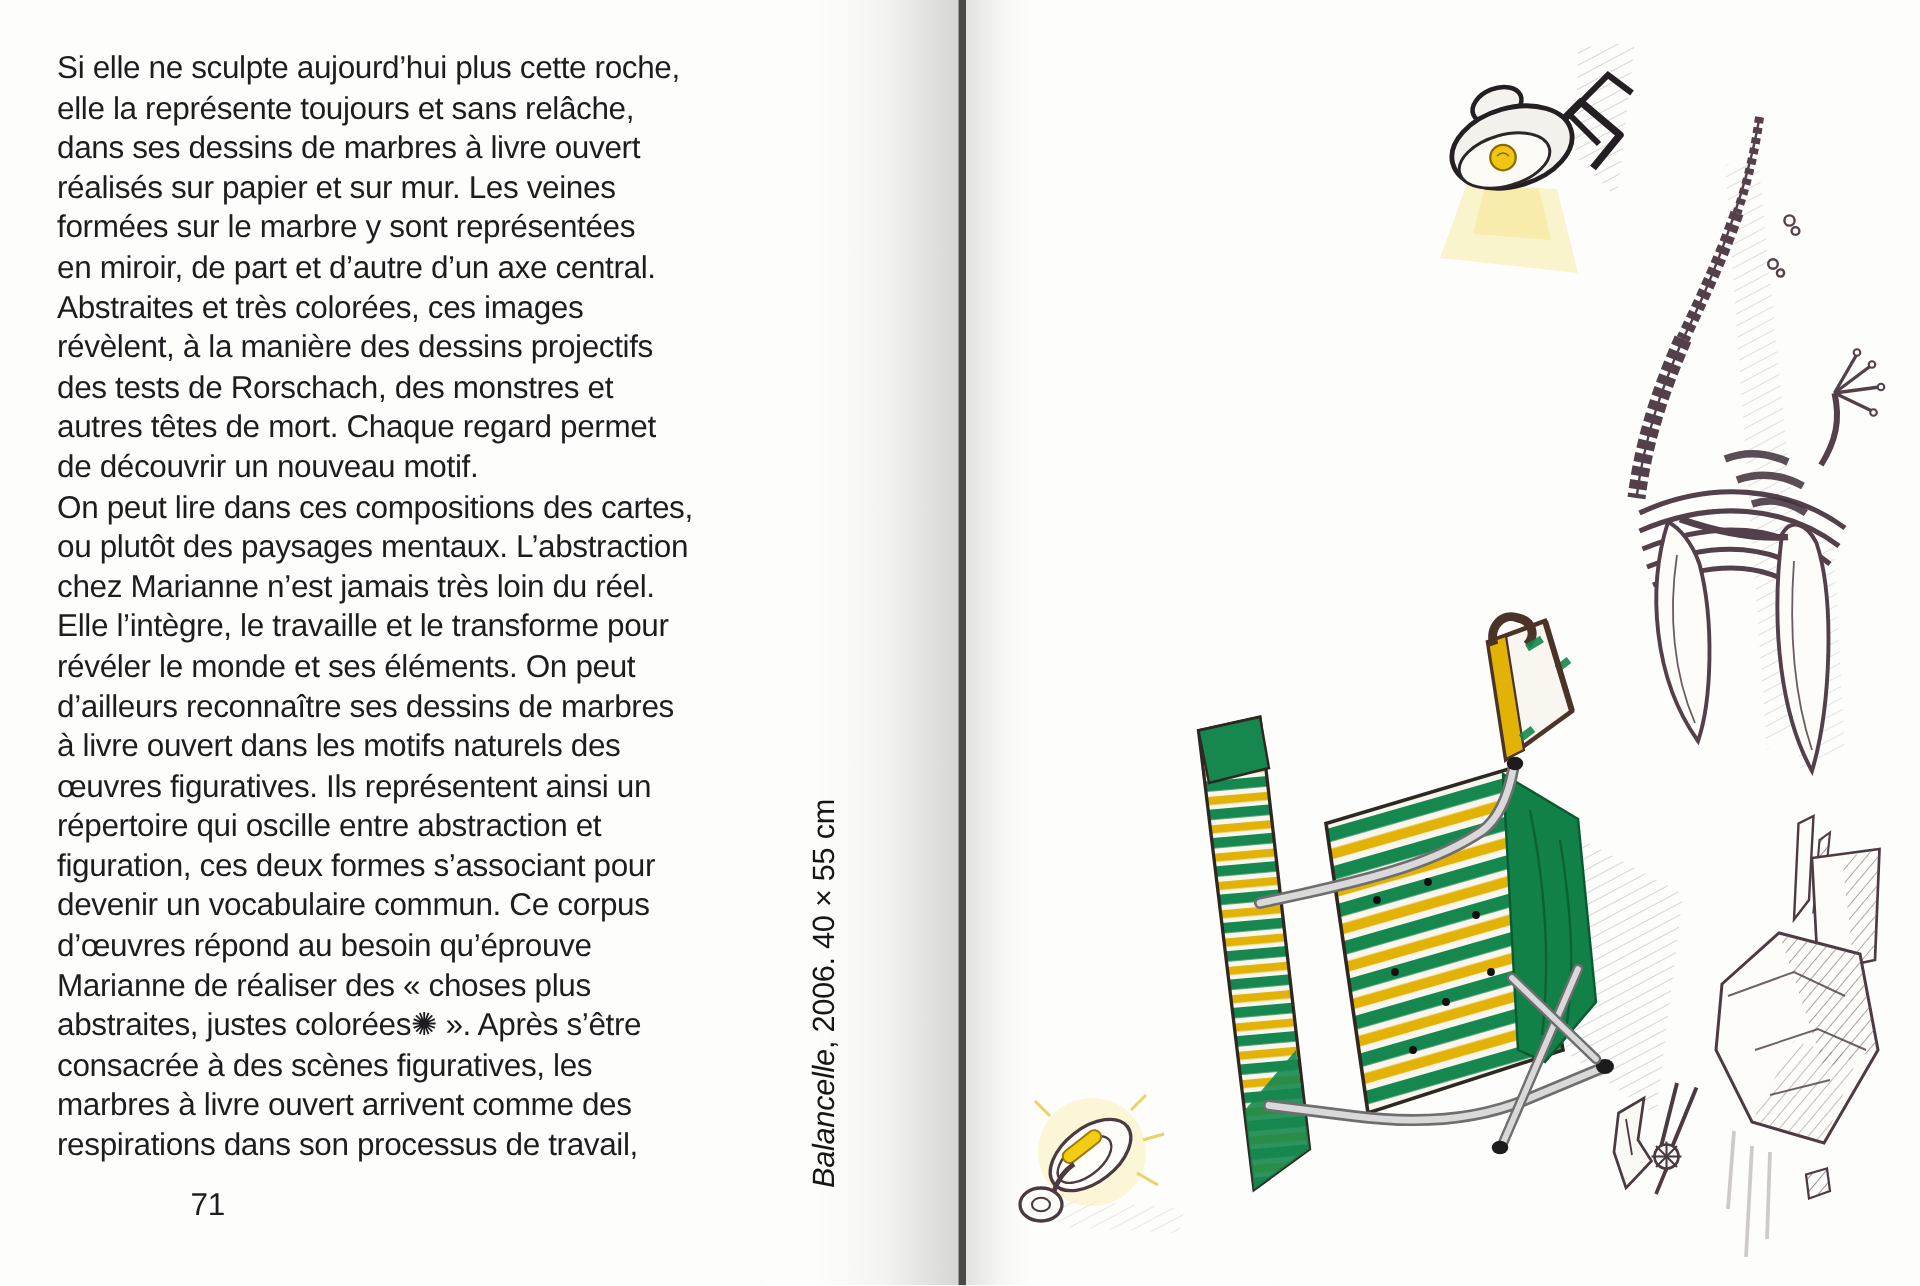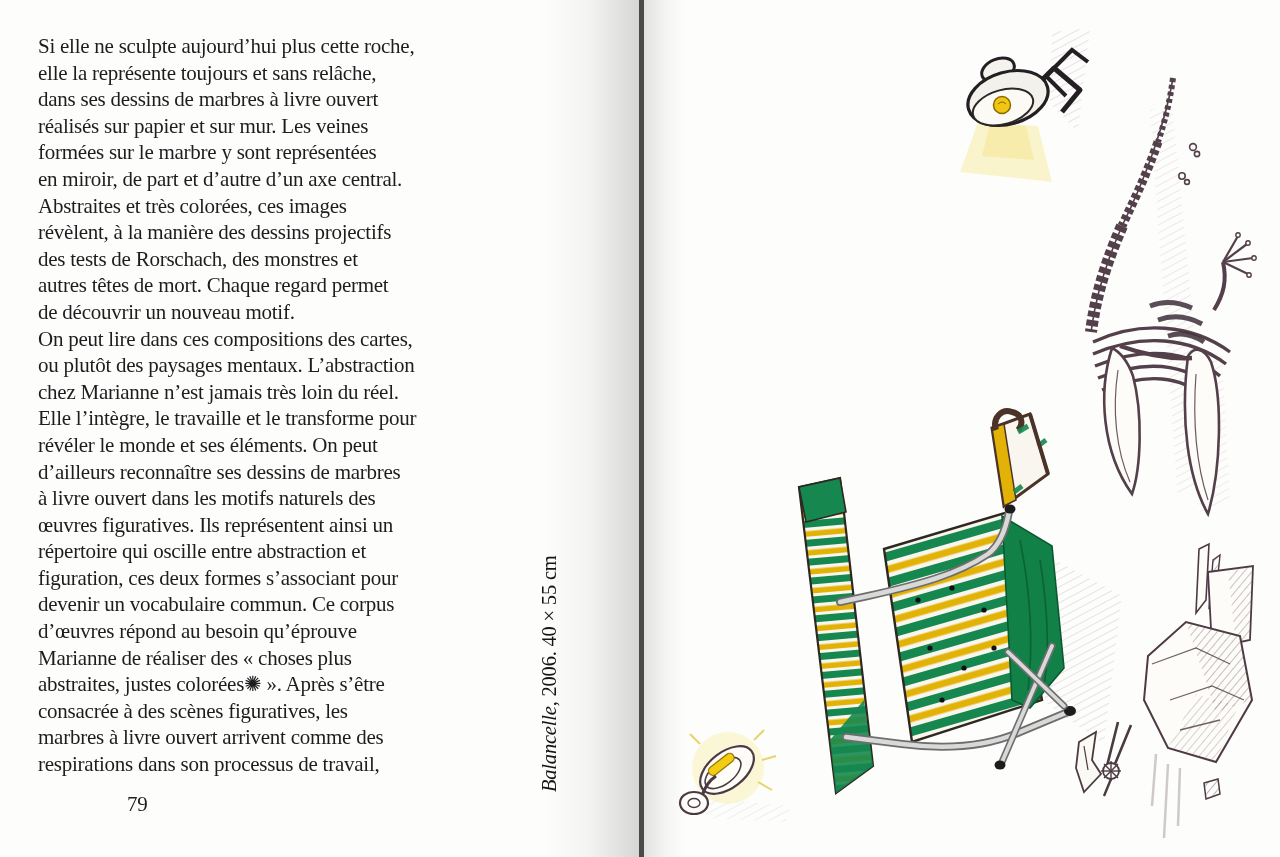--- a/index.html
+++ b/index.html
@@ -1,18 +1,18 @@
 <!DOCTYPE html>
 <html><head>
 <meta charset="utf-8">
 <style>
   html,body{margin:0;padding:0;background:#ffffff;}
   .spread{
     position:relative;width:1280px;height:857px;background:#fdfdfc;overflow:hidden;
-    font-family:Liberation Serif, serif;color:#1c1c1e;
+    font-family:Liberation Sans, sans-serif;color:#1c1c1e;
   }
   .page{position:absolute;top:0;height:857px;background:transparent;}
   .page-left{left:0;width:639px;}
   .page-right{left:644px;width:636px;}
   .body-text{
     position:absolute;left:38px;top:33px;width:486px;margin:0;
     font-size:21px;line-height:26.6px;letter-spacing:-0.25px;
     white-space:pre-line;color:#1d1d1f;
   }
   .page-number{
@@ -63,21 +63,21 @@
 œuvres figuratives. Ils représentent ainsi un
 répertoire qui oscille entre abstraction et
 figuration, ces deux formes s’associant pour
 devenir un vocabulaire commun. Ce corpus
 d’œuvres répond au besoin qu’éprouve
 Marianne de réaliser des « choses plus
 abstraites, justes colorées✺ ». Après s’être
 consacrée à des scènes figuratives, les
 marbres à livre ouvert arrivent comme des
 respirations dans son processus de travail,</p>
-    <div class="page-number">79</div>
+    <div class="page-number">71</div>
     <div class="caption"><span class="caption-title">Balancelle</span><span>, 2006. 40 × 55 cm</span></div>
   </section>
 
   <div class="gutter-shade-left"></div>
   <div class="gutter-line"></div>
   <div class="gutter-shade-right"></div>
 
   <section class="page page-right"></section>
 
   <svg class="illustration-layer" viewBox="0 0 1280 857" xmlns="http://www.w3.org/2000/svg">

